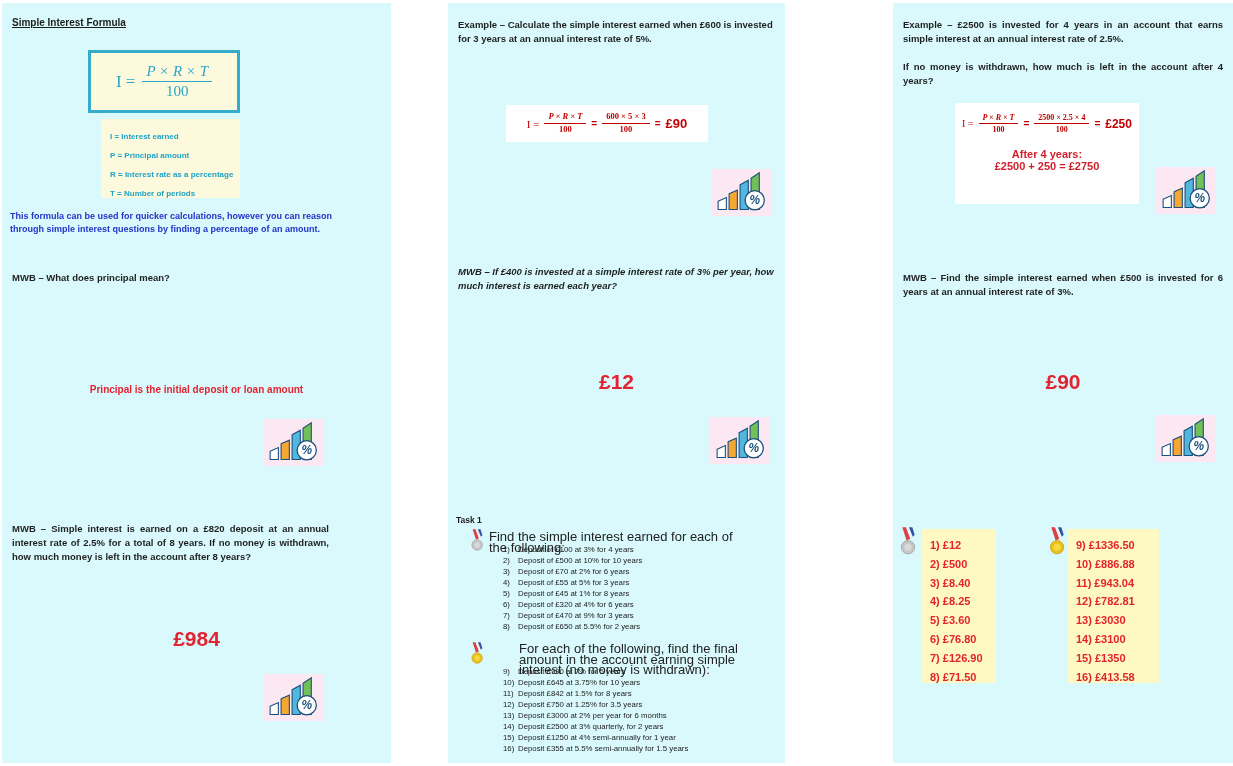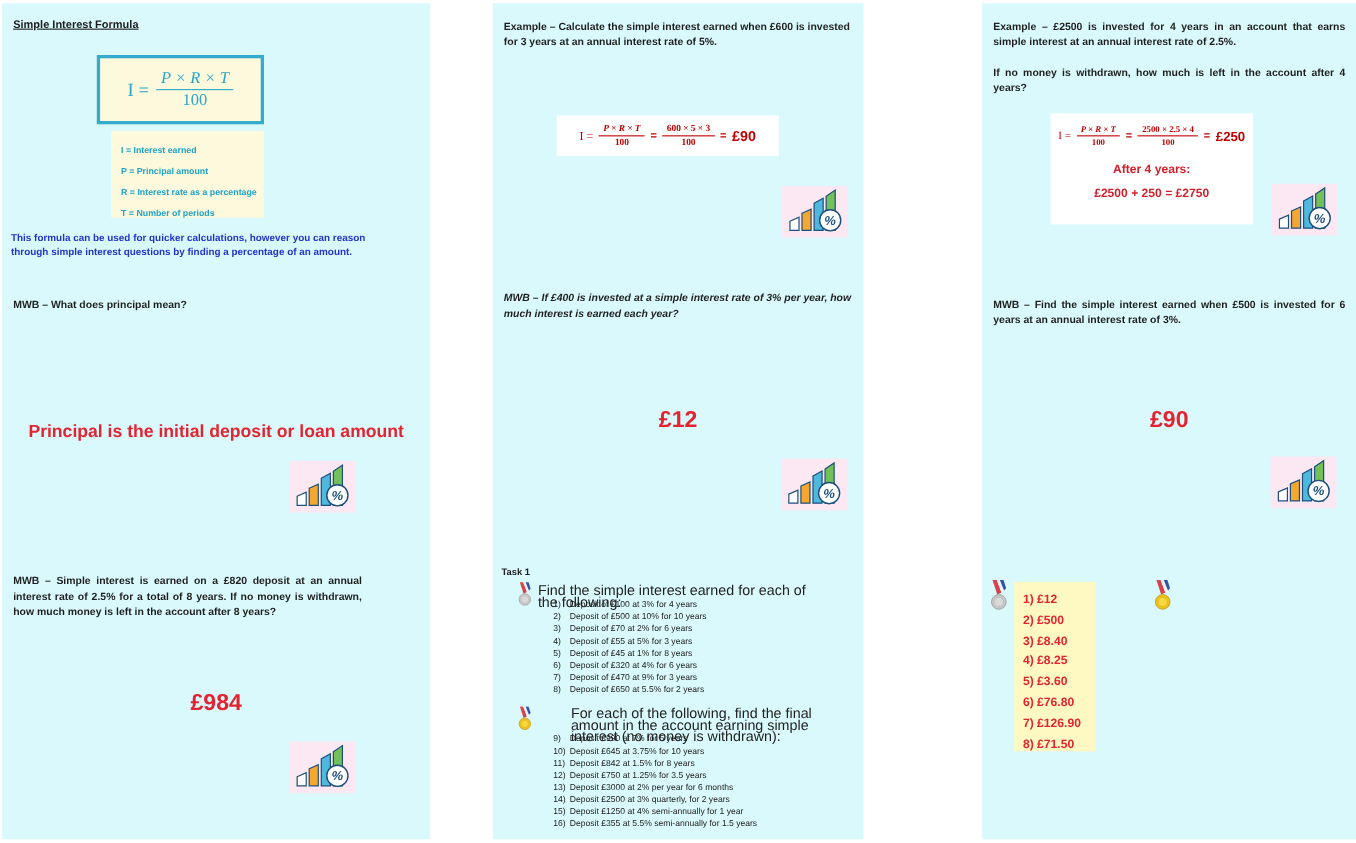--- a/index.html
+++ b/index.html
@@ -34,21 +34,21 @@
                 background:#fcf9dc; padding:8px 0 0 9px; color:#1fa3c8;
                 font-size:8px; font-weight:bold; }
   .legend-box div { line-height:19px; white-space:nowrap; }
 
   .note { position:absolute; left:8px; top:207px; width:324px; color:#2334c8;
           font-size:9px; font-weight:bold; line-height:13px; }
 
   .answer-big { position:absolute; left:0; width:100%; text-align:center;
                 font-size:21px; font-weight:bold; color:#e42330; }
   .answer-mid { position:absolute; left:0; width:100%; text-align:center;
-                font-size:16px; font-weight:bold; color:#e42330; }
+                font-size:10px; font-weight:bold; color:#e42330; }
 
   
   .work-box { position:absolute; background:#ffffff; color:#c00000; }
   .work-row { display:flex; align-items:center; justify-content:center; gap:5px;
               font-family:"Liberation Serif", serif; width:100%; }
   .work-row .lhs { font-size:11px; }
   .work-row .frac { font-size:8.5px; font-weight:bold; }
   .work-row .eq { font-size:10px; font-weight:bold; font-family:"Liberation Sans", sans-serif; }
   .work-row .result { font-family:"Liberation Sans", sans-serif; font-weight:bold; font-size:13px; }
 
@@ -277,21 +277,21 @@
       </span>
       <span class="eq">=</span>
       <span class="frac" style="font-size:8px;">
         <span class="num">2500 × 2.5 × 4</span>
         <span class="den">100</span>
       </span>
       <span class="eq">=</span>
       <span class="result" style="font-size:12px;">£250</span>
     </div>
     <div style="text-align:center; margin-top:14px; font-size:11px; font-weight:bold; color:#d31f2b;">After 4 years:</div>
-    <div style="text-align:center; margin-top:10px; font-size:11px; font-weight:600; color:#d31f2b;">
+    <div style="text-align:center; font-size:11px; font-weight:600; color:#d31f2b;">
       <span>£2500 + 250 =</span>
       <span style="font-weight:bold;">£2750</span>
     </div>
   </div>
 
   <div class="chart-icon" style="left:263px; top:164px;">
     <svg viewBox="0 0 60 47">
       <polygon points="5,33 14,29 14,42 5,42" fill="#ffffff" stroke="#1c4f7c" stroke-width="1.2"></polygon>
       <polygon points="17,25 26,21 26,42 17,42" fill="#f4a832" stroke="#1c4f7c" stroke-width="1.2"></polygon>
       <polygon points="29,15 38,10 38,42 29,42" fill="#4fb8dc" stroke="#1c4f7c" stroke-width="1.2"></polygon>
@@ -338,13 +338,23 @@
 
   <div class="medal" style="left:155px; top:524px; width:19px; height:29px;">
     <svg viewBox="0 0 20 30">
       <polygon points="3.5,0 7.5,0 12,12 8,14" fill="#d8414a"></polygon>
       <polygon points="7.5,0 10.5,0 14.5,10 12,12" fill="#f2f2f2"></polygon>
       <polygon points="10.5,0 14,0 16.5,8 14.5,10" fill="#3353a4"></polygon>
       <circle cx="9.5" cy="21" r="7" fill="#eec41c" stroke="#c59514" stroke-width="0.8"></circle>
       <circle cx="9.5" cy="21" r="4.5" fill="#f6d83f" stroke="#d8ab12" stroke-width="0.6"></circle>
     </svg>
   </div>
+  <div class="ans-box" style="left:175px; top:526px; width:91px; height:154px;">
+    <div>9) £1336.50</div>
+    <div>10) £886.88</div>
+    <div>11) £943.04</div>
+    <div>12) £782.81</div>
+    <div>13) £3030</div>
+    <div>14) £3100</div>
+    <div>15) £1350</div>
+    <div>16) £413.58</div>
+  </div>
 </div>
 
 </body></html>

